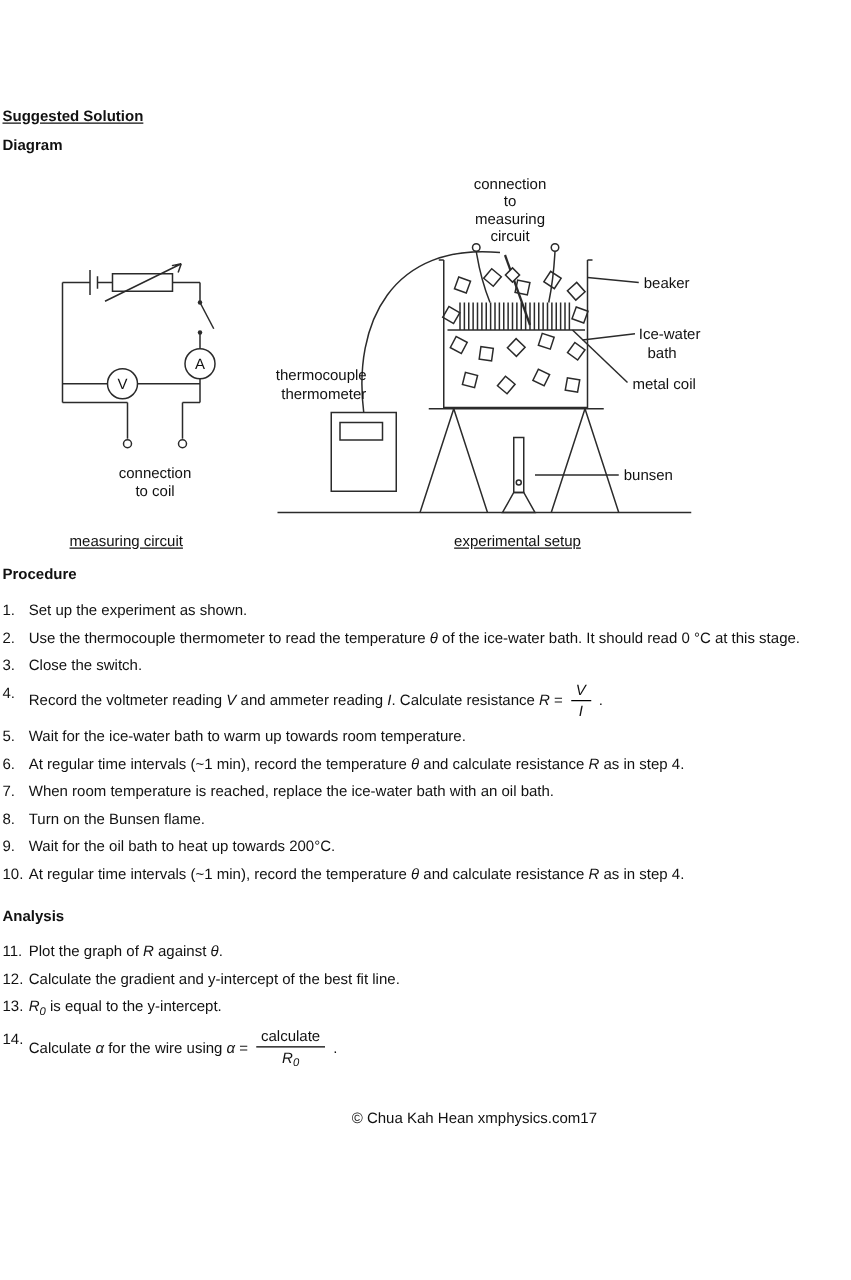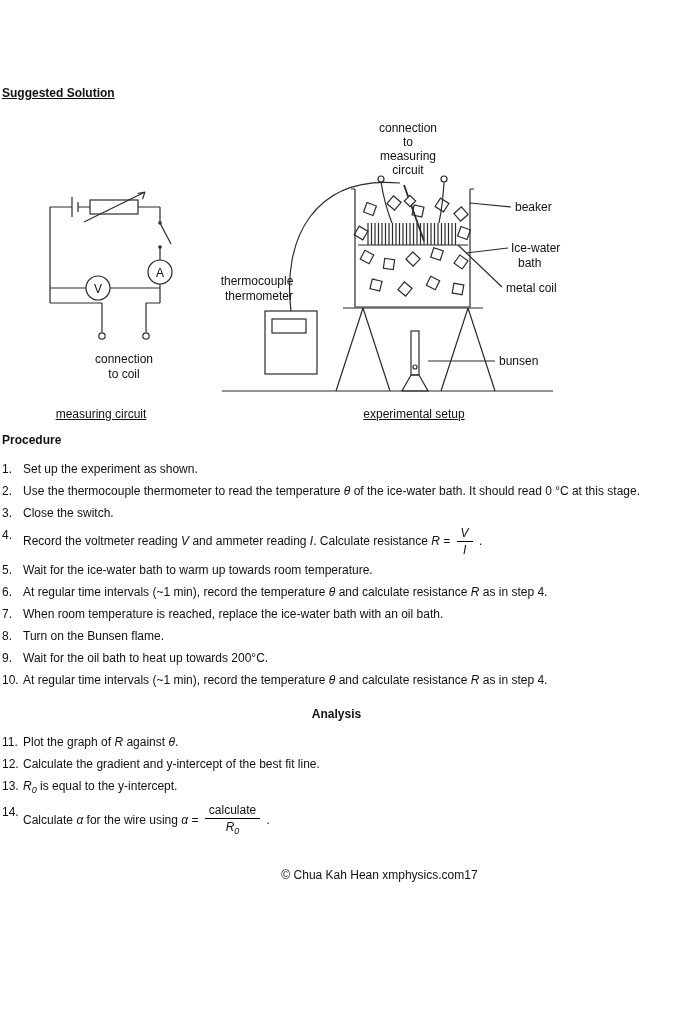--- a/index.html
+++ b/index.html
@@ -14,21 +14,21 @@
   .underline{text-decoration:underline;}
   .title{margin-bottom:4px;}
   .diagram-area{position:relative;height:320px;}
   .fig{position:absolute;}
   .fig-left{left:26px;top:78px;}
   .fig-right{left:216px;top:14px;}
   .caption{position:absolute;top:300px;text-align:center;text-decoration:underline;}
   .cap-left{left:26px;width:146px;}
   .cap-right{left:326px;width:172px;}
   .h-proc{margin:4px 0 10px;}
-  .h-analysis{margin:16px 0 9px;text-align:center;}
+  .h-analysis{margin:16px 0 9px;}
   .list .li{display:flex;margin-bottom:3.5px;line-height:18.5px;}
   .li .num{flex:0 0 21px;}
   .li .li-text{flex:1;}
   .it{font-style:italic;}
   .sub{font-size:9px;vertical-align:-3px;}
   .frac{display:inline-block;vertical-align:middle;text-align:center;margin:0 3px;line-height:14px;}
   .fn{display:block;border-bottom:1px solid #000;padding:0 4px 1px;}
   .fd{display:block;padding-top:1px;}
   .footer{display:flex;justify-content:center;margin-top:30px;padding-left:86px;}
   svg{overflow:visible;}
@@ -37,20 +37,21 @@
   .thick{stroke-width:1.8;}
   .node{fill:#2b2b2b;stroke:none;}
   .open{fill:#fff;stroke:#2b2b2b;stroke-width:1.2;}
 </style>
 </head>
 <body>
 
 <div class="page">
 
   <div class="h underline title">Suggested Solution</div>
+  <div class="h">Diagram</div>
 
   <div class="diagram-area">
 
     <svg class="fig fig-left" width="200" height="215" viewBox="0 0 200 215">
       <g class="wire">
 
         <path d="M22,22 H44 M50,22 H62 M110,22 H132 M132,22 V38 M132,62 V75 M132,99 V118 M132,118 H118 M22,22 V118 M22,118 H74 M74,118 V147 M118,118 V147"></path>
 
         <path d="M44,12 V32 M50,17 V27"></path>
 

